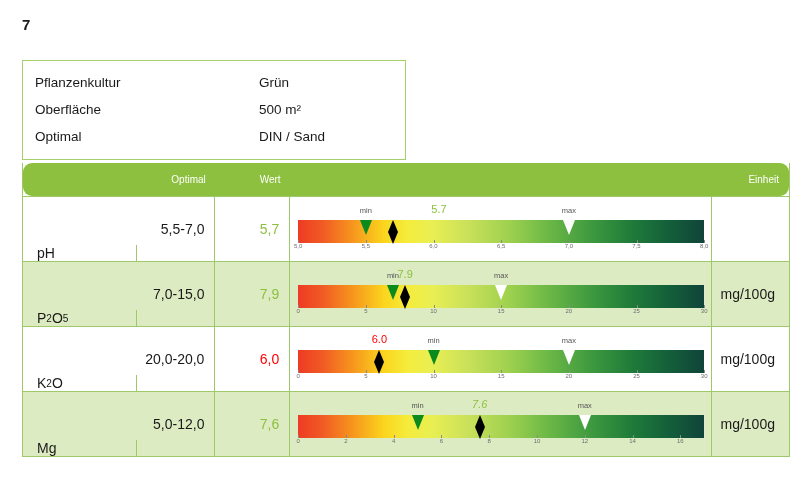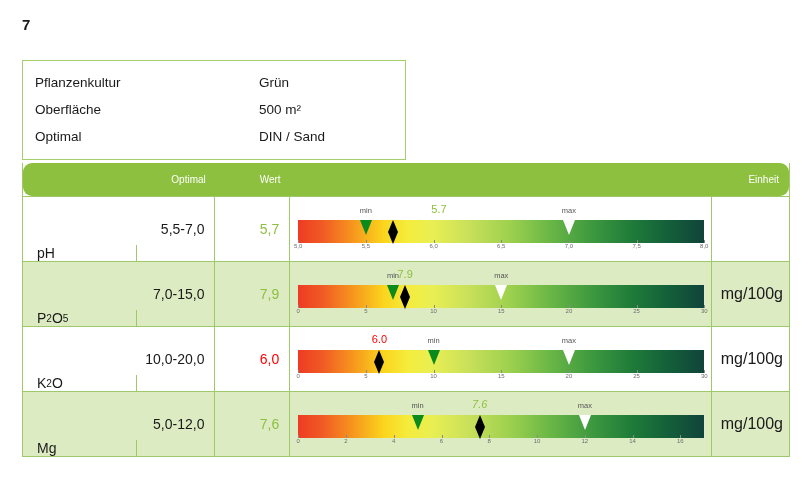--- a/index.html
+++ b/index.html
@@ -110,22 +110,22 @@
     font-size: 14px;
   }
   .cell-gauge {
     width: 422px;
     position: relative;
     padding: 0 8px;
   }
   .cell-unit {
     width: 77px;
     justify-content: flex-end;
-    padding-right: 6px;
-    font-size: 16px;
+    padding-right: 14px;
+    font-size: 14px;
     border-right: none;
   }
 
   .val-ok  { color: #8cc03e; }
   .val-bad { color: #ff0000; }
 
   sub { font-size: 0.72em; vertical-align: -0.28em; }
 
   
   .gauge {
@@ -332,21 +332,21 @@
                 <div class="tick-mark" style="left: 338.333px;"></div>
                 <div class="tick" style="left: 406px;">30</div>
                 <div class="tick-mark" style="left: 406px;"></div>
               </div>
             </div>
           </div>
           <div class="cell cell-unit">mg/100g</div>
         </div>
         <div class="row plain">
           <div class="cell cell-name">K<sub>2</sub>O</div>
-          <div class="cell cell-opt">10,0-20,0</div>
+          <div class="cell cell-opt">20,0-20,0</div>
           <div class="cell cell-val">
             <span class="val-bad">6,0</span>
           </div>
           <div class="cell cell-gauge">
             <div class="gauge">
               <div class="gauge-bar"></div>
               <div class="marker marker-min" style="left: 135.333px;"></div>
               <div class="mlabel" style="left: 135.333px;">min</div>
               <div class="marker marker-max" style="left: 270.667px;"></div>
               <div class="mlabel" style="left: 270.667px;">max</div>

